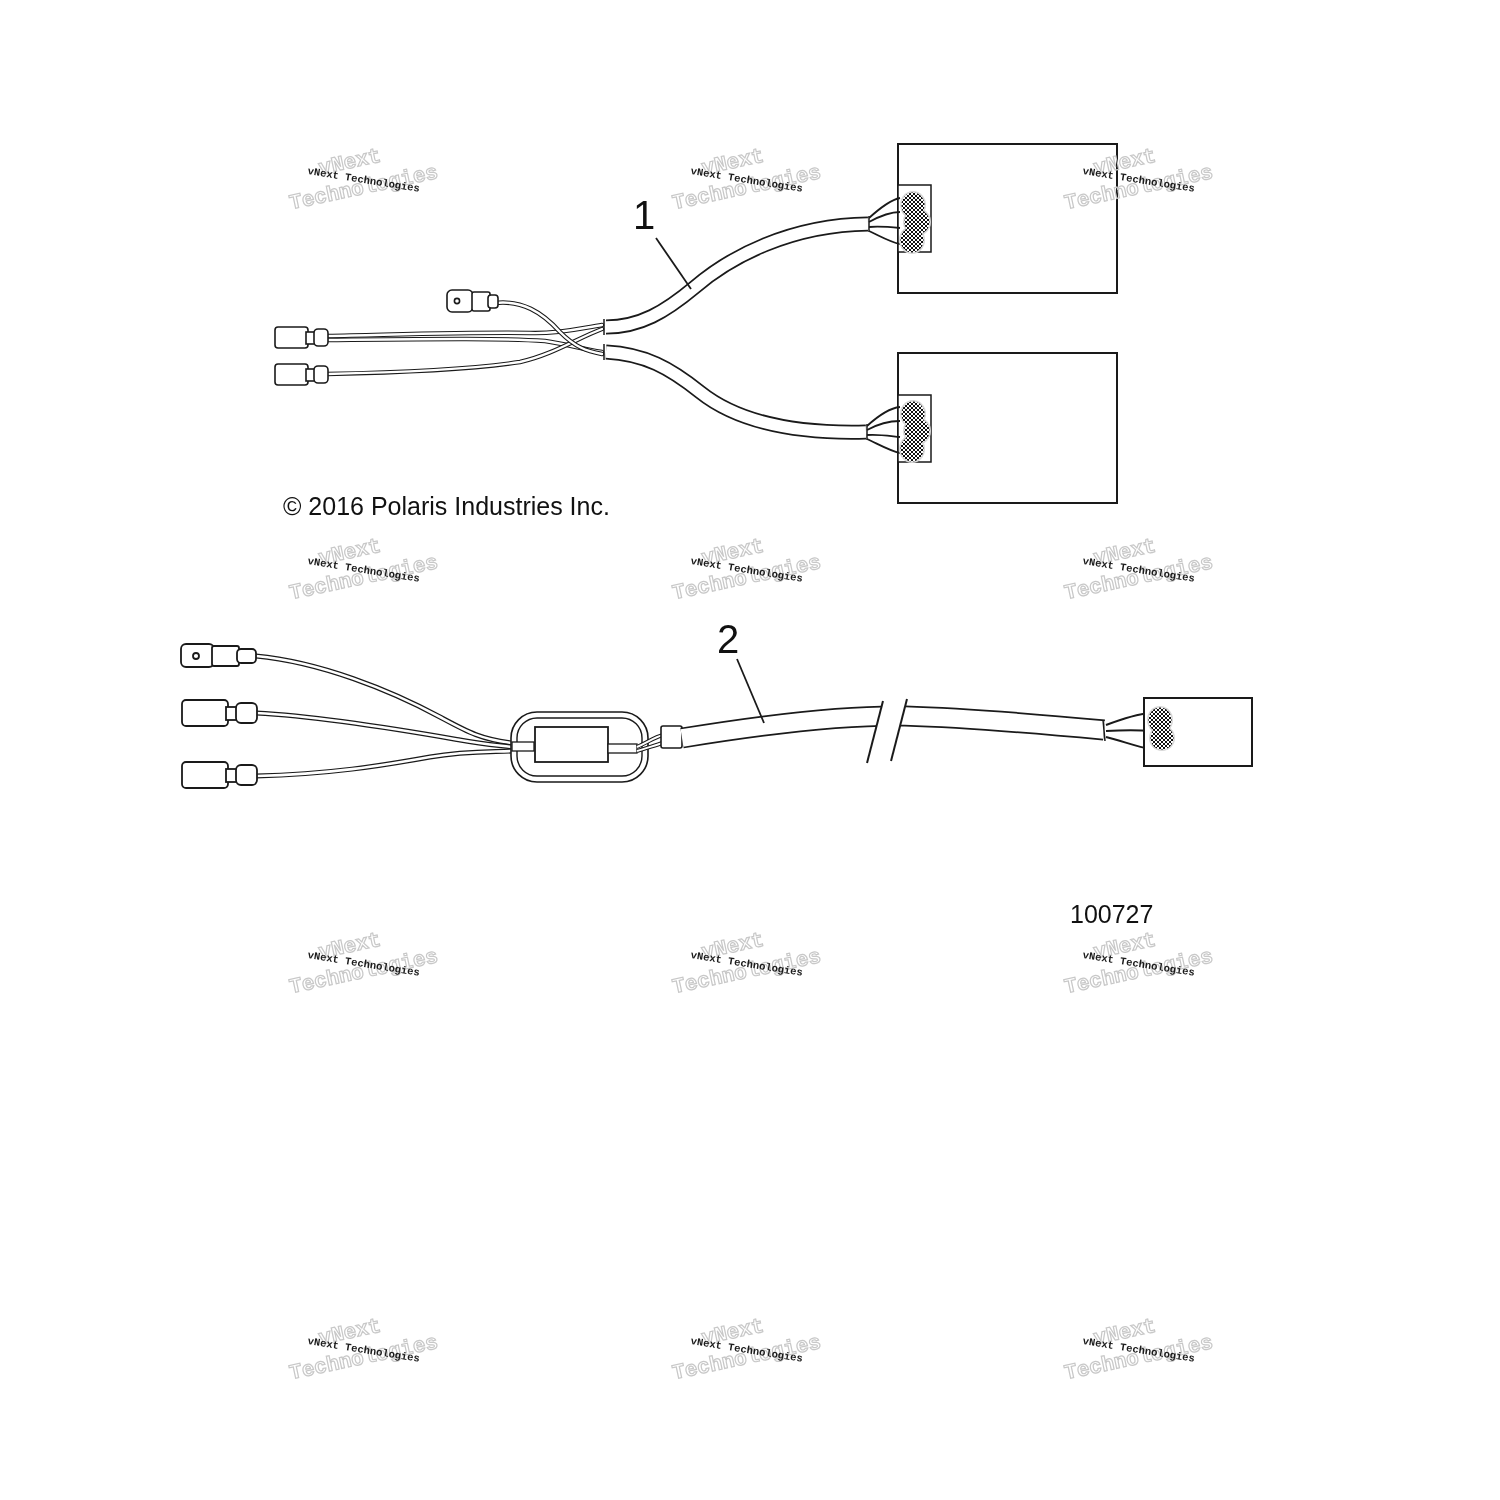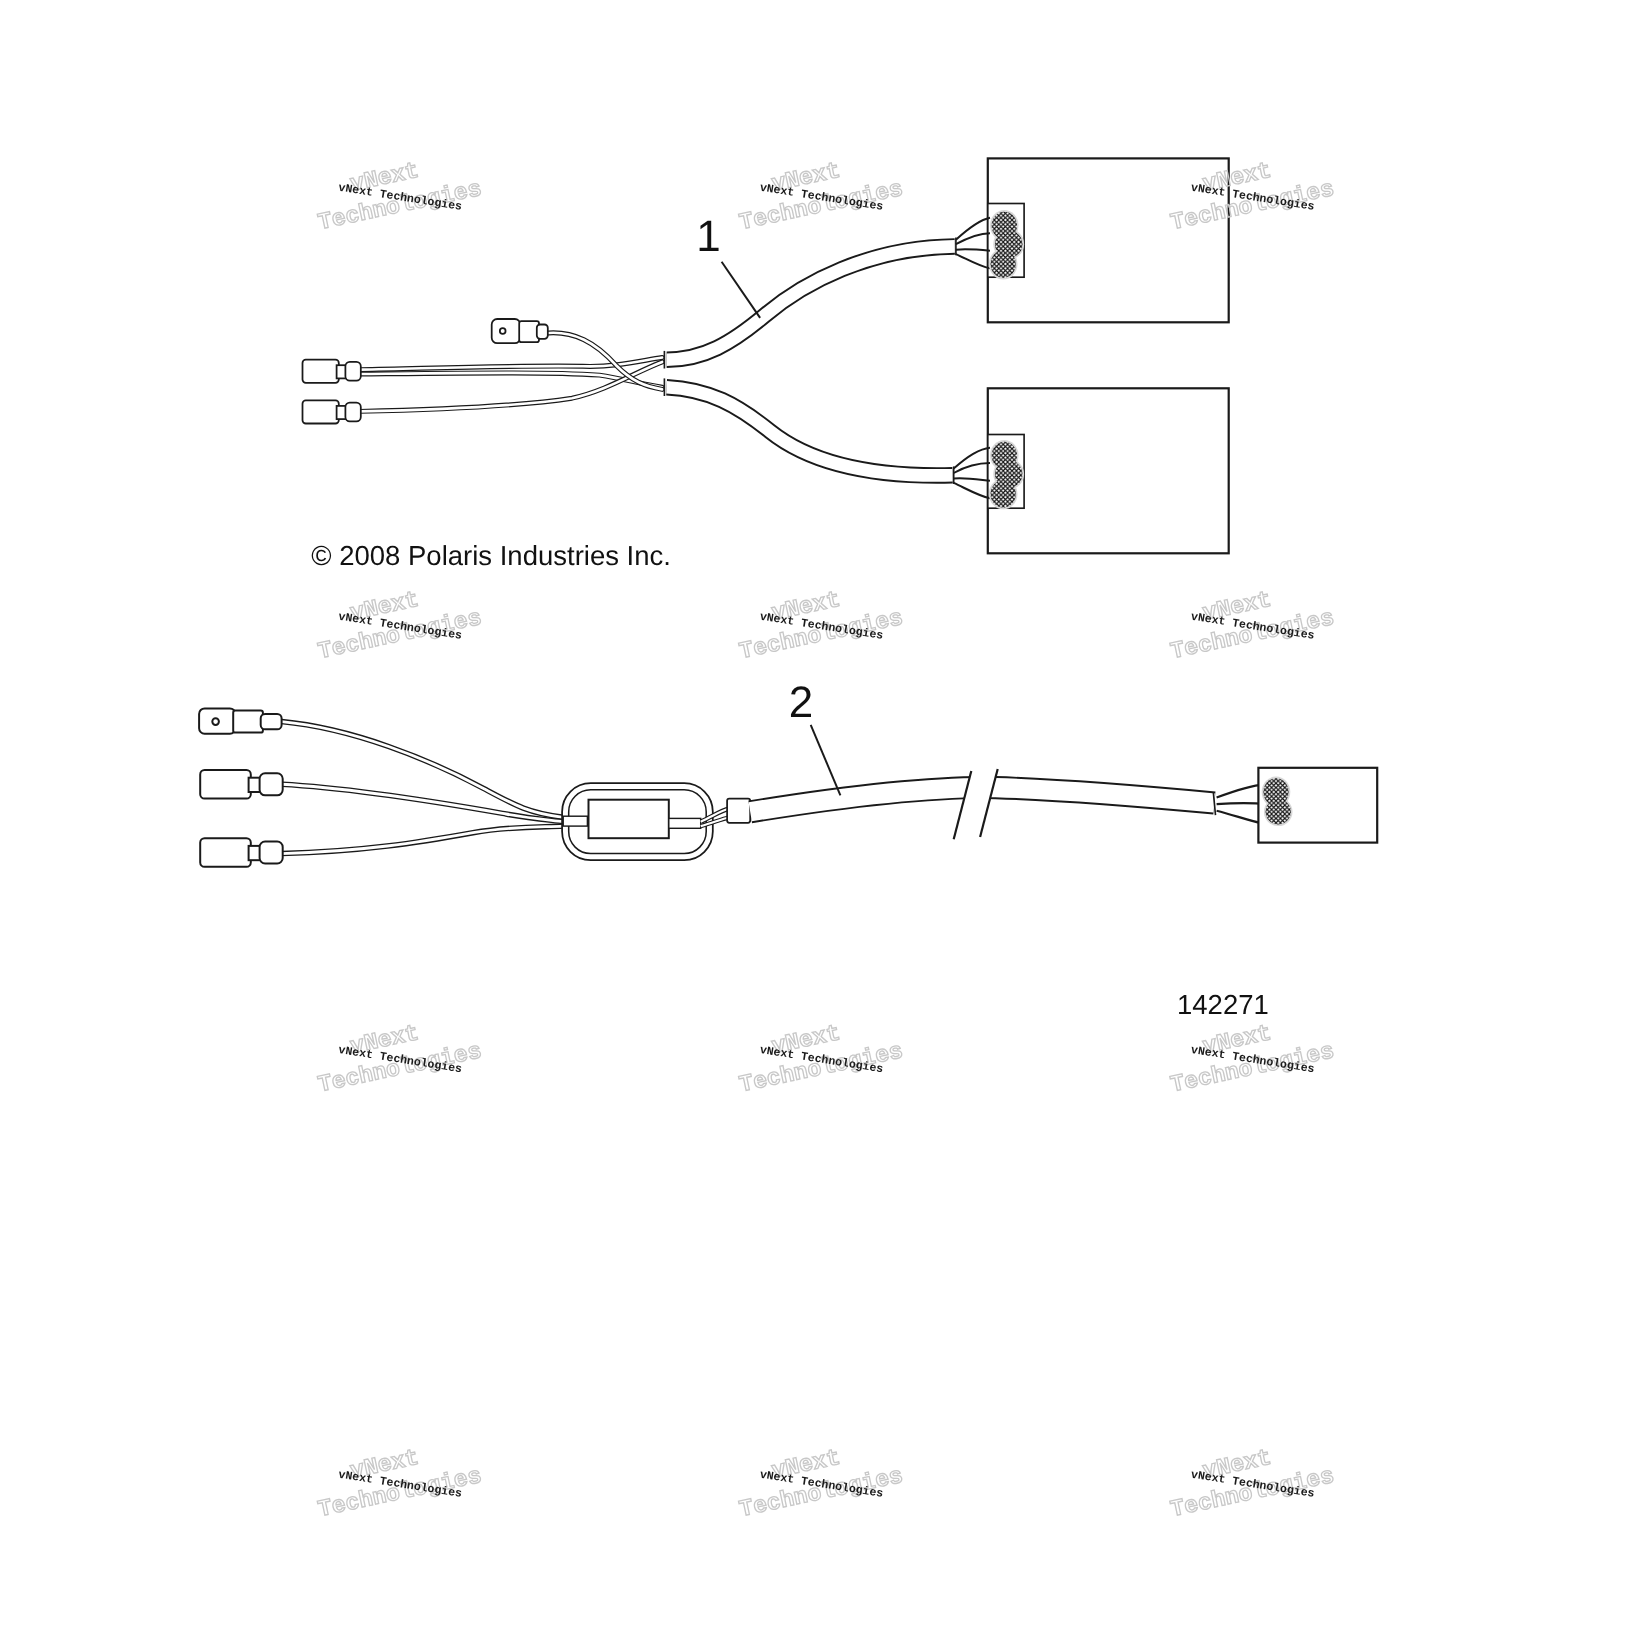--- a/index.html
+++ b/index.html
@@ -225,22 +225,22 @@
       <rect x="182" y="762" width="46" height="26" rx="4"></rect>
       <rect x="226" y="769" width="11" height="13"></rect>
       <rect x="236" y="765" width="21" height="20" rx="5"></rect>
     </g>
 
     <line x1="737" y1="659" x2="764" y2="723" stroke="#1a1a1a" stroke-width="1.8"></line>
   </svg>
 
   <div id="item-label-1" class="txt callout">1</div>
   <div id="item-label-2" class="txt callout">2</div>
-  <div id="copyright-text" class="txt">© 2008 Polaris Industries Inc.</div>
-  <div id="part-number" class="txt">142271</div>
+  <div id="copyright-text" class="txt">© 2016 Polaris Industries Inc.</div>
+  <div id="part-number" class="txt">100727</div>
 
   <div id="watermark-layer">
       <div class="wm" style="left: 365px; top: 184px;">
         <div class="wm-outline">
           <span class="l1">vNext</span>
           <span class="l2">Technologies</span>
         </div>
         <div class="wm-text">vNext Technologies</div>
       </div>
       <div class="wm" style="left: 748px; top: 184px;">

